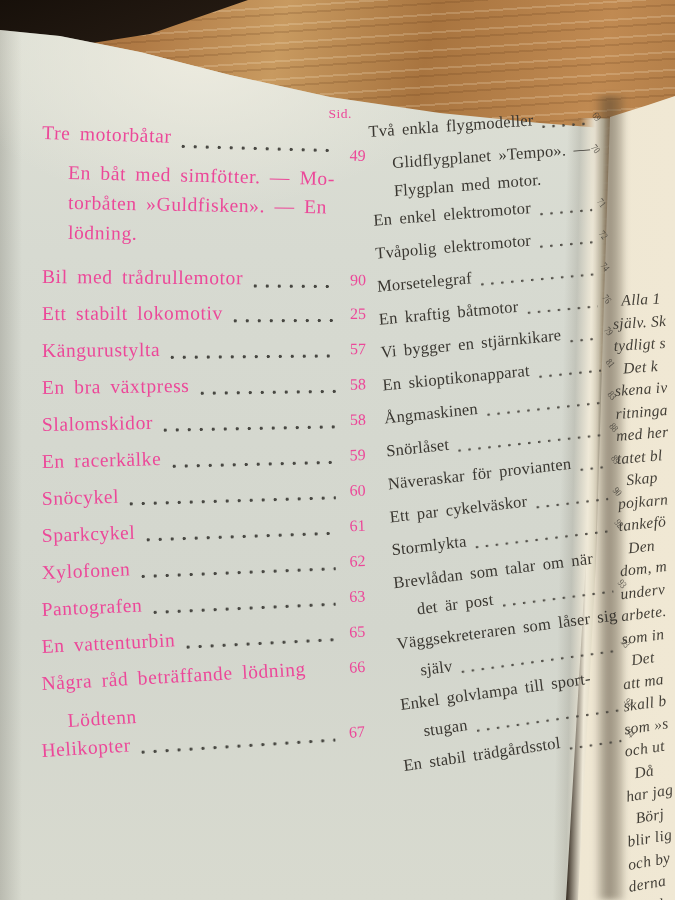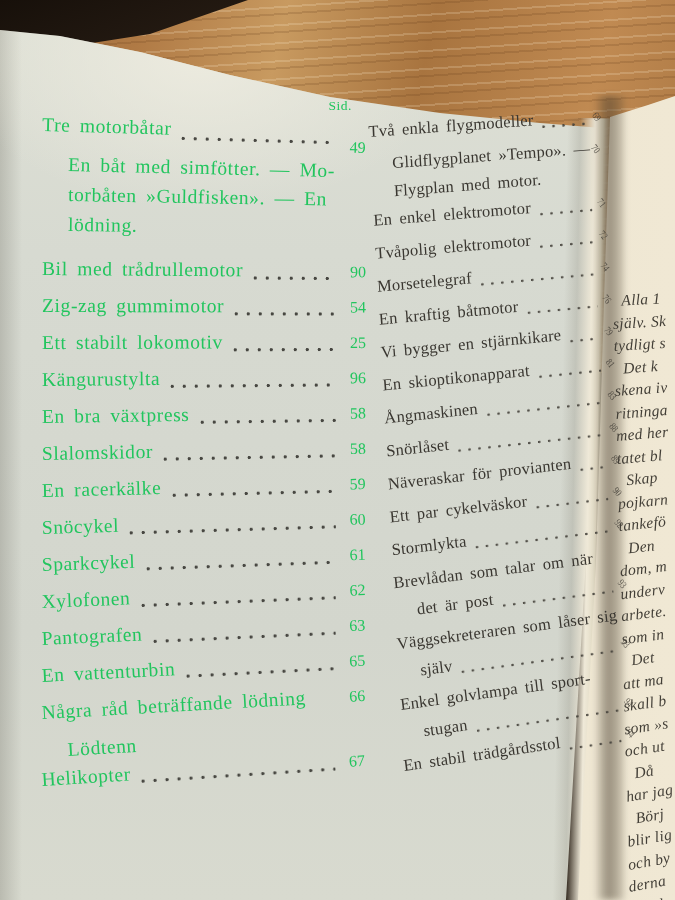--- a/index.html
+++ b/index.html
@@ -41,22 +41,22 @@
     background:linear-gradient(90deg,rgba(70,60,44,.10) 0%,rgba(70,60,44,.52) 45%,rgba(70,60,44,.18) 100%);
     filter:blur(3px);
   }
   .right-page{
     position:absolute;inset:0;
     clip-path:polygon(610px 117px,648px 105px,675px 96px,675px 900px,578px 900px,596px 560px,604px 300px);
     background:linear-gradient(90deg,#c4bba1 0%,#ddd4bc 26px,#eae2cc 52px,#f0e8d4 100%);
   }
   
   .toc-left{
-    position:absolute;left:42px;top:98px;width:324px;padding-top:16px;
-    color:#22c55e;
+    position:absolute;left:42px;top:106px;width:324px;padding-top:16px;
+    color:#ec4899;
   }
   .sid-header{position:absolute;right:14px;top:0;font-size:13.5px;letter-spacing:.5px;}
   .row{display:flex;align-items:baseline;height:37px;transform-origin:0 50%;}
   .row .lbl{font-size:19.5px;letter-spacing:.6px;word-spacing:4px;white-space:nowrap;}
   .row .leader{
     flex:1;height:7px;margin:0 6px 0 10px;align-self:center;
     background-image:radial-gradient(circle at 2.2px 3.5px,#3b3a35 1.35px,rgba(0,0,0,0) 1.9px);
     background-size:12px 7px;background-repeat:repeat-x;opacity:.92;
   }
   .row .spacer{flex:1;}
@@ -119,34 +119,29 @@
         <span class="lbl">torbåten »Guldfisken». — En</span>
       </div>
       <div class="row indent tight gapafter" style="transform: rotate(0.7deg);">
         <span class="lbl">lödning.</span>
       </div>
       <div class="row" style="transform: rotate(0.4deg);">
         <span class="lbl">Bil med trådrullemotor</span>
         <div class="leader"></div>
         <span class="pg">90</span>
       </div>
-      <div class="row" style="transform: rotate(0.1deg);">
-        <span class="lbl">Zig-zag gummimotor</span>
-        <div class="leader"></div>
-        <span class="pg">54</span>
-      </div>
       <div class="row" style="transform: rotate(-0.2deg);">
         <span class="lbl">Ett stabilt lokomotiv</span>
         <div class="leader"></div>
         <span class="pg">25</span>
       </div>
       <div class="row" style="transform: rotate(-0.5deg);">
         <span class="lbl">Kängurustylta</span>
         <div class="leader"></div>
-        <span class="pg">96</span>
+        <span class="pg">57</span>
       </div>
       <div class="row" style="transform: rotate(-0.8deg);">
         <span class="lbl">En bra växtpress</span>
         <div class="leader"></div>
         <span class="pg">58</span>
       </div>
       <div class="row" style="transform: rotate(-1.1deg);">
         <span class="lbl">Slalomskidor</span>
         <div class="leader"></div>
         <span class="pg">58</span>

